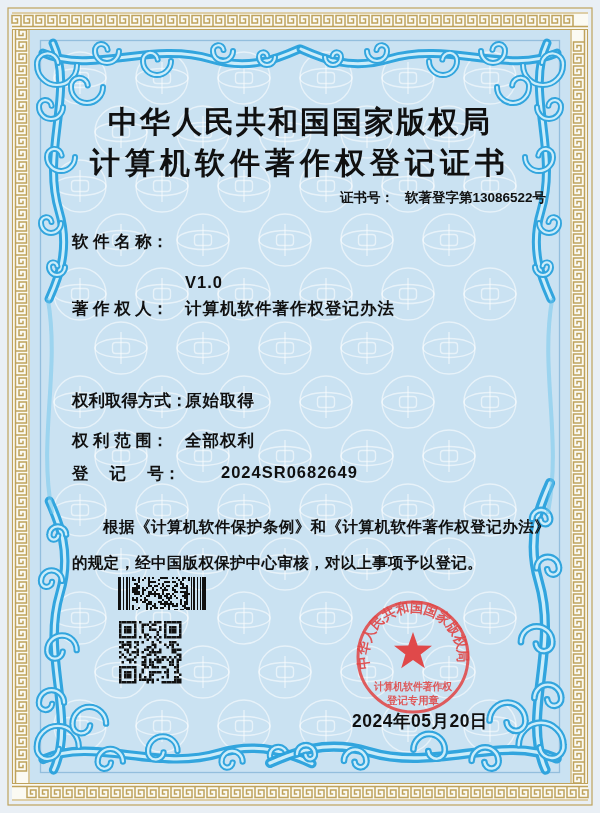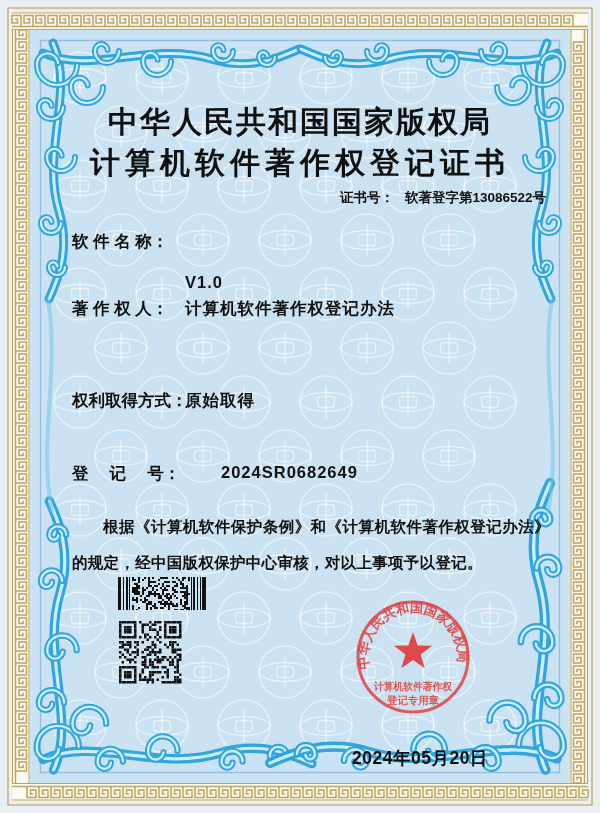--- a/index.html
+++ b/index.html
@@ -15,21 +15,21 @@
   .frow{left:72px;font-size:16.5px;display:flex;}
   .frow .lbl{width:113px;white-space:pre;flex:0 0 auto;}
   .frow .val{white-space:pre;letter-spacing:1px;}
   .r1{top:231px;} .r1 .vline{line-height:27px;}
   .r2{top:298px;} .r3{top:390px;} .r4{top:430px;} .r5{top:463px;gap:36px;}
   .statement{top:493px;left:72px;width:478px;font-size:15.5px;line-height:36px;
              text-indent:2em;letter-spacing:.3px;text-align:justify;}
   #barcode{position:absolute;left:118px;top:577px;z-index:2;}
   #qrcode{position:absolute;left:119px;top:621px;z-index:2;}
   #seal{position:absolute;left:338px;top:586px;z-index:3;}
-  .issue-date{top:746px;left:352px;font-size:17.5px;letter-spacing:.5px;z-index:4;}
+  .issue-date{top:709px;left:352px;font-size:17.5px;letter-spacing:.5px;z-index:4;}
 </style>
 </head>
 <body>
 
 <div class="page">
 
   <svg id="frame" width="600" height="813">
       <rect x="8" y="8" width="584" height="797" fill="none" stroke="#bfa25c" stroke-width="1.2"></rect>
       <path d="M12,12H588V801H12Z M30,30V783H570V30Z" fill="#fbfaf3" fill-rule="evenodd"></path>
       <g transform="translate(12,12)">
@@ -465,20 +465,24 @@
   <div class="txt frow r2">
     <span class="lbl">著 作 权 人：</span>
     <span class="val">计算机软件著作权登记办法</span>
   </div>
 
   <div class="txt frow r3">
     <span class="lbl">权利取得方式：</span>
     <span class="val">原始取得</span>
   </div>
 
+  <div class="txt frow r4">
+    <span class="lbl">权 利 范 围：</span>
+    <span class="val">全部权利</span>
+  </div>
 
   <div class="txt frow r5">
     <span class="lbl">登　 记　 号：</span>
     <span class="val">2024SR0682649</span>
   </div>
 
   <p class="txt statement">根据《计算机软件保护条例》和《计算机软件著作权登记办法》的规定，经中国版权保护中心审核，对以上事项予以登记。</p>
 
   <div id="barcode"><svg width="88" height="33" viewBox="0 0 88 33">
         <rect x="0" y="0" width="3" height="33" fill="#111"></rect>

